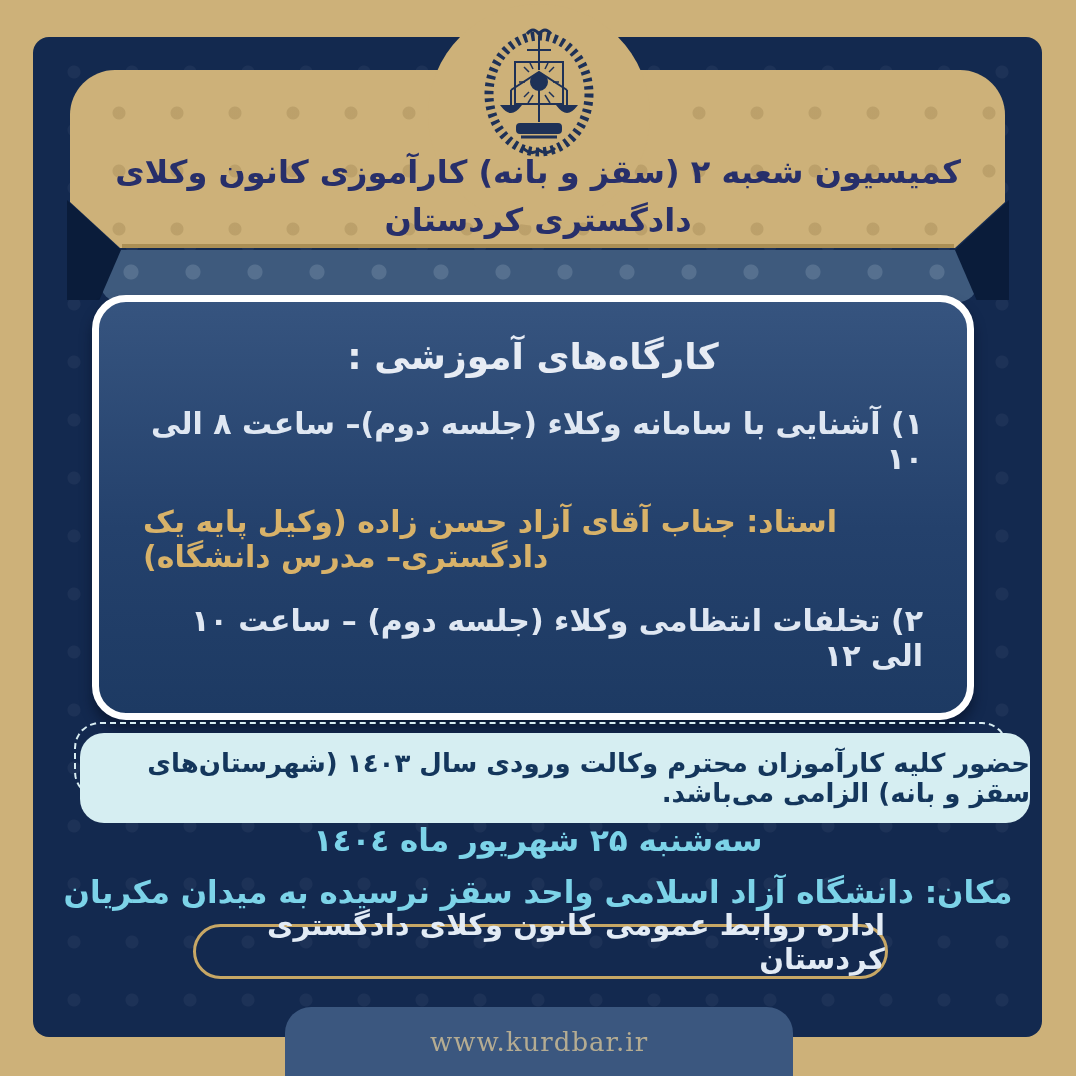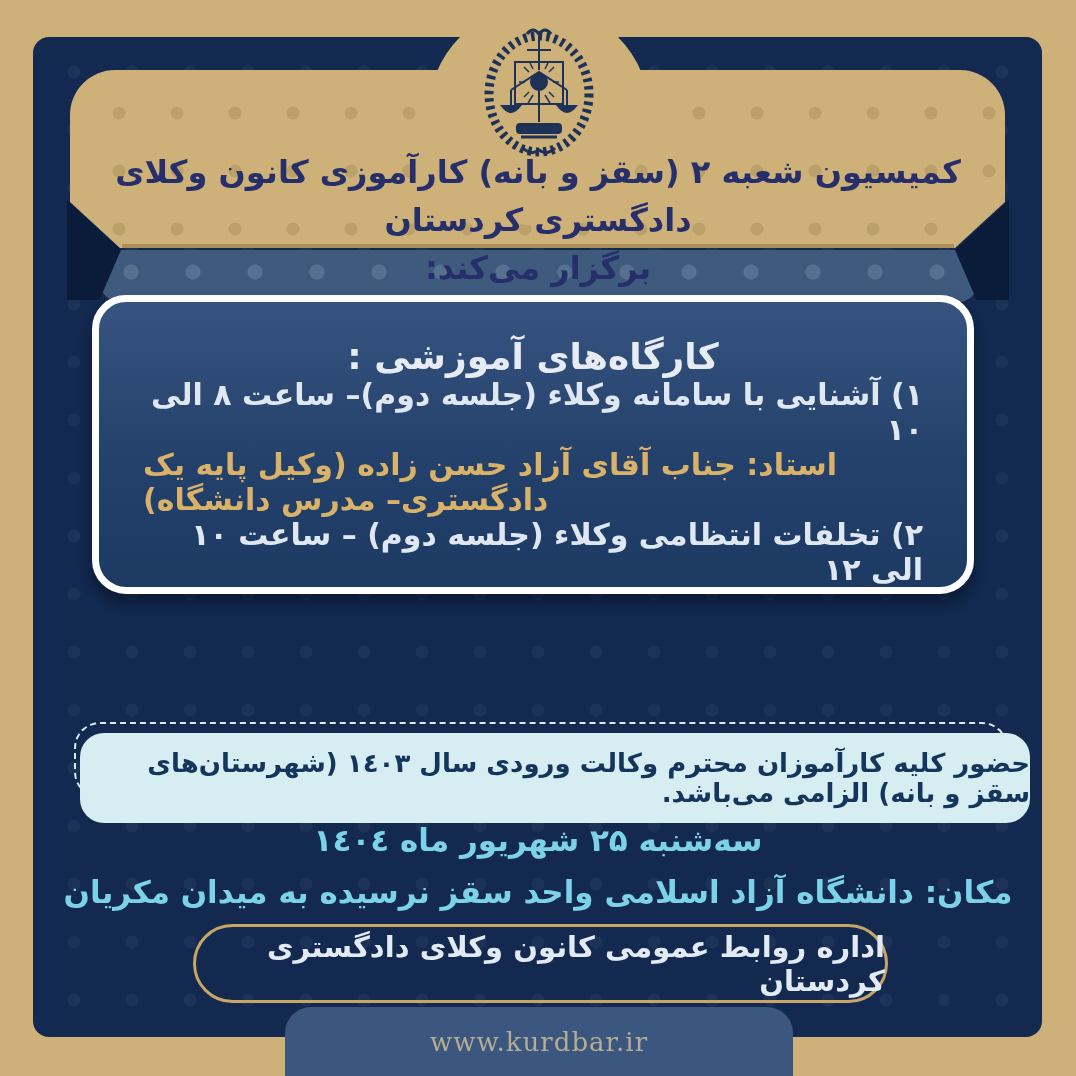--- a/index.html
+++ b/index.html
@@ -36,21 +36,21 @@
     background:#3e5a7d;border-radius:20px;
     background-image:radial-gradient(circle at 31px 22px,#56708f 7px,transparent 8px);
     background-size:62px 52px;
   }
   .header-title{
     position:absolute;left:80px;top:148px;width:916px;text-align:center;
     color:#272f6a;font-size:32px;line-height:1.5;direction:rtl;
   }
   .emblem-svg{position:absolute;left:475px;top:24px;width:128px;height:138px;}
   .white-box{
-    position:absolute;left:92px;top:295px;width:882px;height:299px;
+    position:absolute;left:92px;top:295px;width:882px;height:425px;
     border:7px solid #ffffff;border-radius:34px;
     background:linear-gradient(180deg,#36547f 0%,#24416c 55%,#1d3a63 100%);
     box-shadow:0 9px 12px rgba(5,15,35,0.55);
     display:flex;flex-direction:column;justify-content:space-between;
     padding:34px 44px 40px 44px;box-sizing:border-box;direction:rtl;
   }
   .ws-title{text-align:center;color:#e7ecf4;font-size:36px;}
   .ws-line{text-align:right;font-size:30px;color:#dfe7f2;}
   .ws-instructor{text-align:left;font-size:30px;color:#d8b269;}
   .dashed-rect{
@@ -65,23 +65,23 @@
   }
   .date-line{
     position:absolute;left:0;top:822px;width:1076px;text-align:center;
     color:#7cd3e8;font-size:31px;direction:rtl;
   }
   .location-line{
     position:absolute;left:0;top:874px;width:1076px;text-align:center;
     color:#7cd3e8;font-size:31px;direction:rtl;
   }
   .footer-pill{
-    position:absolute;left:193px;top:924px;width:695px;height:79px;
+    position:absolute;left:193px;top:924px;width:695px;height:55px;
     border:3px solid #c7a765;border-radius:42px;box-sizing:border-box;
-    display:flex;align-items:center;justify-content:center;
+    display:flex;align-items:flex-end;justify-content:center;
     color:#e2ebf5;font-size:29px;direction:rtl;
   }
   .web-bar{
     position:absolute;left:285px;top:1007px;width:508px;height:69px;
     background:#3b577f;border-radius:26px 26px 0 0;
     display:flex;align-items:center;justify-content:center;
     color:#b5ac92;font-size:26px;font-family:"DejaVu Serif",serif;
     font-weight:normal;letter-spacing:1px;
   }
 </style>
@@ -127,21 +127,20 @@
     <path d="M27 82 Q36 94 45 82 Z" fill="#1e3157"></path>
     <path d="M83 82 Q92 94 101 82 Z" fill="#1e3157"></path>
     <line x1="64" y1="48" x2="64" y2="98"></line>
     <rect x="42" y="100" width="44" height="9" rx="3" fill="#1e3157"></rect>
     <line x1="46" y1="113" x2="82" y2="113" stroke-width="3"></line>
   </g>
 </svg>
 
 <div class="header-title">
   <div>کمیسیون شعبه ۲ (سقز و بانه) کارآموزی کانون وکلای دادگستری کردستان</div>
-  <div>برگزار می‌کند:</div>
 </div>
 
 <div class="white-box">
   <div class="ws-title">کارگاه‌های آموزشی :</div>
   <div class="ws-line">۱) آشنایی با سامانه وکلاء (جلسه دوم)– ساعت ۸ الی ۱۰</div>
   <div class="ws-instructor">استاد: جناب آقای آزاد حسن زاده (وکیل پایه یک دادگستری– مدرس دانشگاه)</div>
   <div class="ws-line">۲) تخلفات انتظامی وکلاء (جلسه دوم) – ساعت ۱۰ الی ۱۲</div>
 </div>
 
 <div class="dashed-rect"></div>

